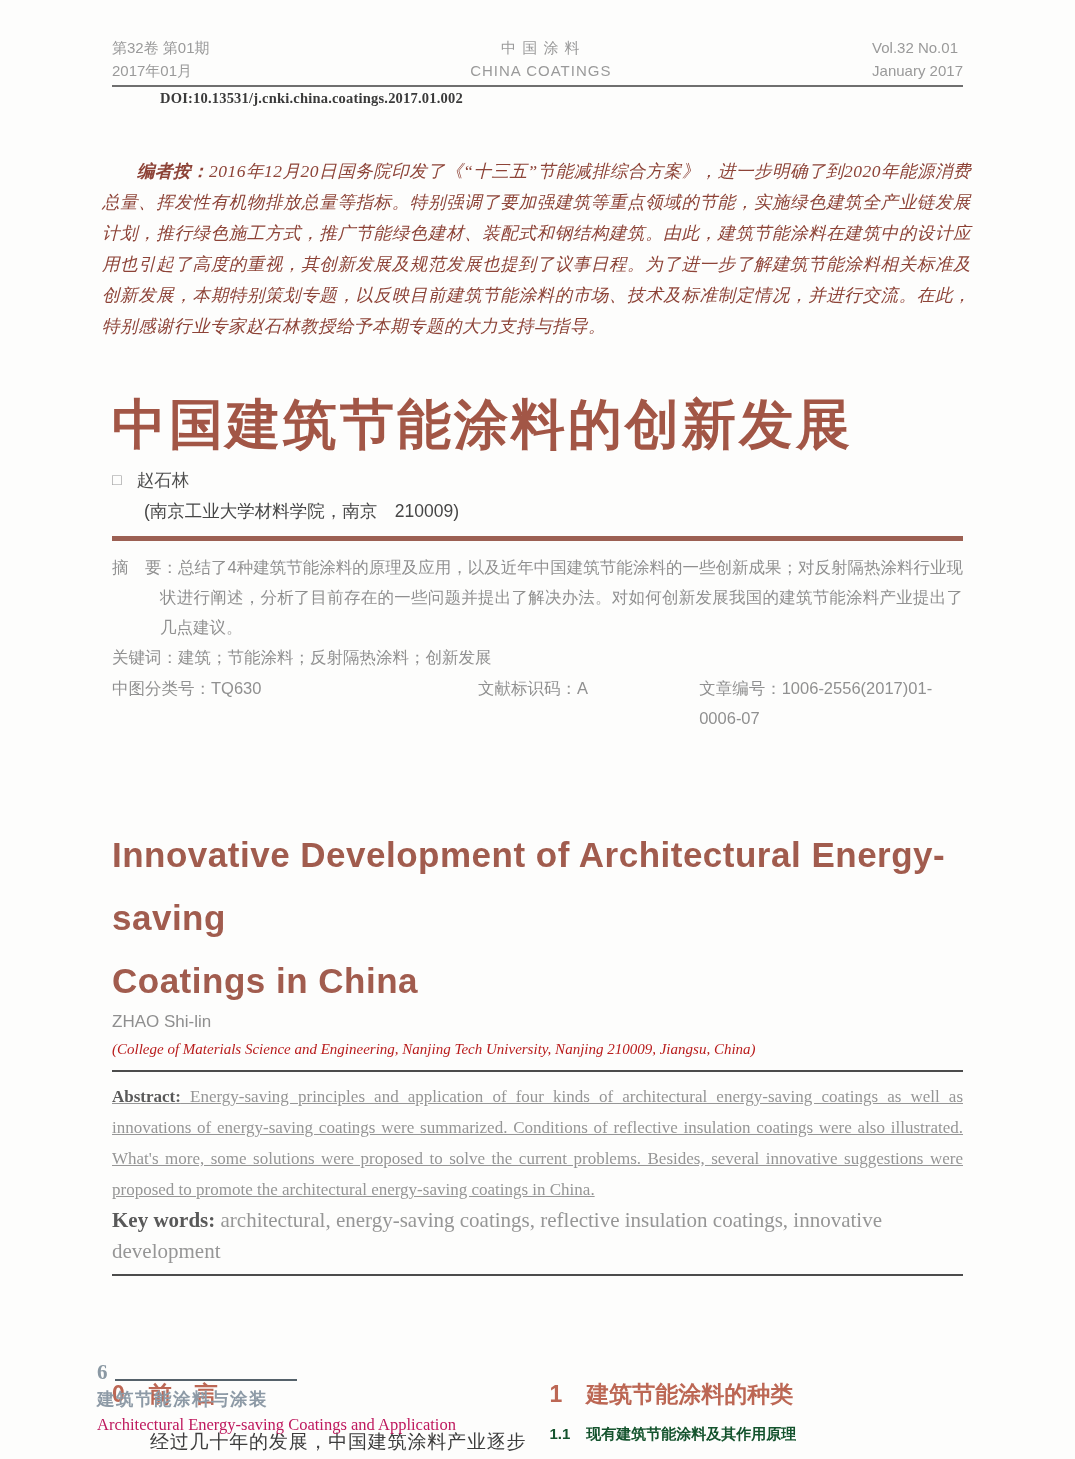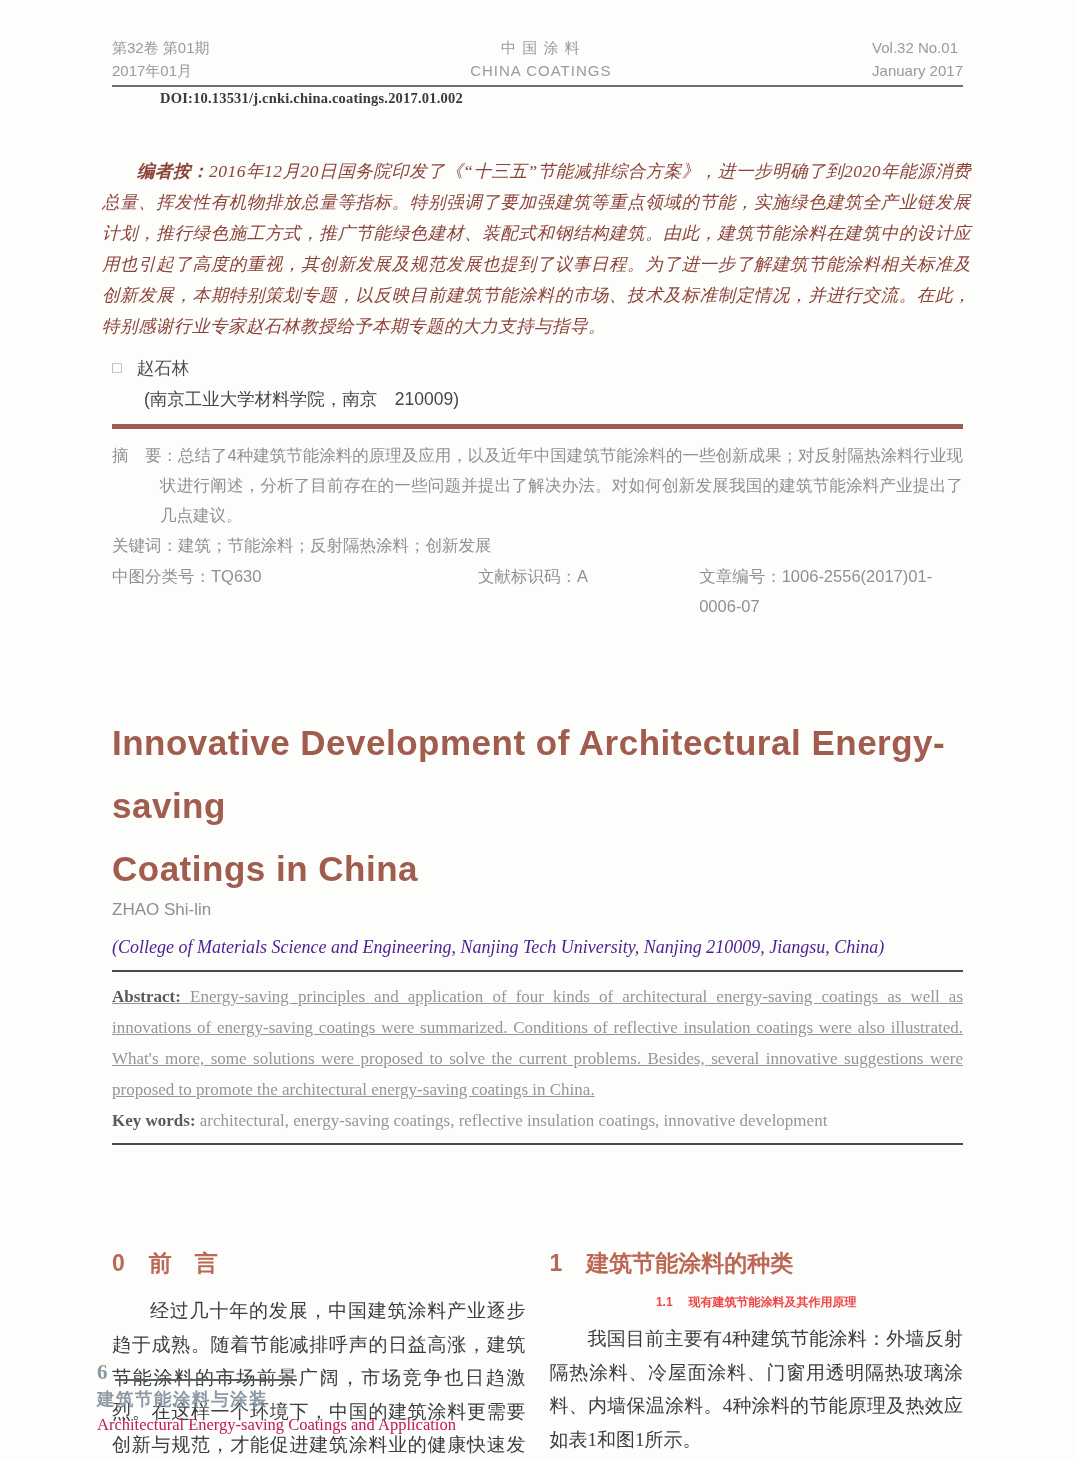--- a/index.html
+++ b/index.html
@@ -39,34 +39,34 @@
     font-size:16.5px;line-height:30px;color:#909090;}
   .abs-p{margin:0;padding-left:48px;text-indent:-48px;text-align:justify;}
   .kw-p{margin:0;}
   .clc-row{display:grid;grid-template-columns:43% 26% 31%;margin-top:1px;}
   
   .title-en{
     margin:90px 0 0 0;font-family:"Liberation Sans", sans-serif;
     font-weight:bold;font-size:35px;line-height:63px;color:#a15c4e;letter-spacing:.5px;
   }
   .author-en{font-family:"Liberation Sans", sans-serif;font-size:17px;color:#8f8f8f;}
-  .affil-en{margin-top:17px;font-style:italic;font-size:18px;color:#4c1d95;}
+  .affil-en{margin-top:9px;font-style:italic;font-size:15px;color:#b91c1c;}
   .rule{border-top:2px solid #4c4c4c;margin-top:12px;}
   .abstract-en{margin:9px 0 0 0;font-size:17px;line-height:31px;text-align:justify;color:#969696;text-decoration:underline;}
   .abstract-en b,.keywords-en b{color:#595959;}
-  .keywords-en{margin:0;font-size:17px;line-height:31px;color:#969696;}
+  .keywords-en{margin:0;font-size:21px;line-height:31px;color:#969696;}
   .rule2{border-top:2px solid #4c4c4c;margin-top:7px;}
   
   .columns{display:flex;gap:24px;margin-top:103px;}
   .col{flex:1;min-width:0;}
   .sec-h{margin:0 0 15px 0;font-family:"Liberation Sans", sans-serif;
     font-weight:bold;font-size:23px;color:#bc6754;}
   .sec-num{margin-right:24px;}
   .subsec-h{margin:2px 0 11px 0;font-family:"Liberation Sans", sans-serif;
-    font-weight:bold;font-size:12px;color:#ef4444;text-align:center;}
+    font-weight:bold;font-size:15px;color:#14532d;}
   .subsec-h .sec-num{margin-right:16px;}
   .body-p{margin:0;font-size:19px;line-height:33.5px;text-align:justify;text-indent:2em;color:#3c3c3c;}
   
   .page-footer{position:absolute;left:97px;bottom:24px;width:620px;}
   .pf-top{display:flex;align-items:flex-end;gap:7px;}
   .pf-num{font-weight:bold;font-size:21px;line-height:19px;color:#8a98a3;}
   .pf-line{width:182px;border-bottom:2px solid #55616a;margin-bottom:1px;}
   .pf-cn{margin-top:5px;font-weight:bold;font-size:17.5px;letter-spacing:1.5px;color:#8d9aa6;}
   .pf-en{margin-top:4px;font-size:16.5px;color:#be185d;}
 </style>
@@ -87,20 +87,21 @@
     <div class="jh-right">
       <div>Vol.32  No.01</div>
       <div>January  2017</div>
     </div>
   </div>
   <div class="hdr-rule"></div>
   <div class="doi">DOI:10.13531/j.cnki.china.coatings.2017.01.002</div>
 
   <p class="editor-note"><b>编者按：</b><span>2016年12月20日国务院印发了《“十三五”节能减排综合方案》，进一步明确了到2020年能源消费总量、挥发性有机物排放总量等指标。特别强调了要加强建筑等重点领域的节能，实施绿色建筑全产业链发展计划，推行绿色施工方式，推广节能绿色建材、装配式和钢结构建筑。由此，建筑节能涂料在建筑中的设计应用也引起了高度的重视，其创新发展及规范发展也提到了议事日程。为了进一步了解建筑节能涂料相关标准及创新发展，本期特别策划专题，以反映目前建筑节能涂料的市场、技术及标准制定情况，并进行交流。在此，特别感谢行业专家赵石林教授给予本期专题的大力支持与指导。</span></p>
 
+  <h1 class="title-cn">中国建筑节能涂料的创新发展</h1>
   <div class="author-block">
     <div class="author-line">
       <span class="marker">□</span>
       <span>赵石林</span>
     </div>
     <div class="affil-cn">(南京工业大学材料学院，南京　210009)</div>
   </div>
   <div class="thick-bar"></div>
 
   <div class="abstract-cn">

